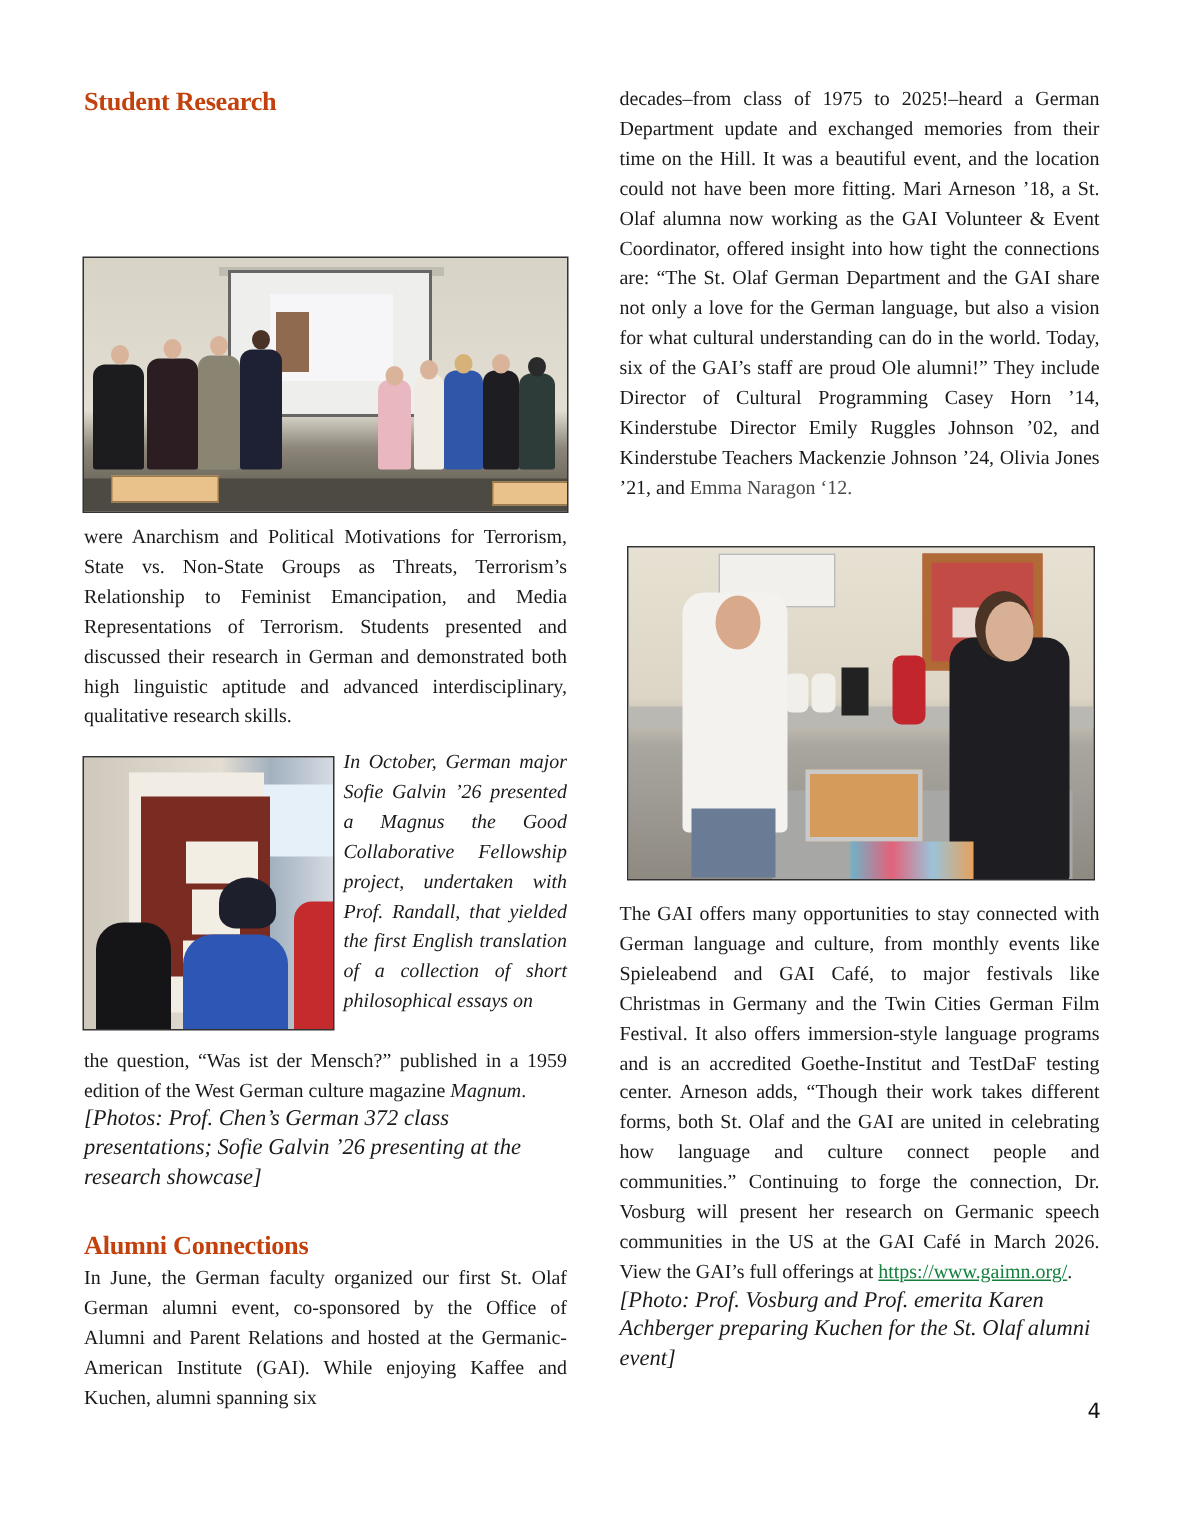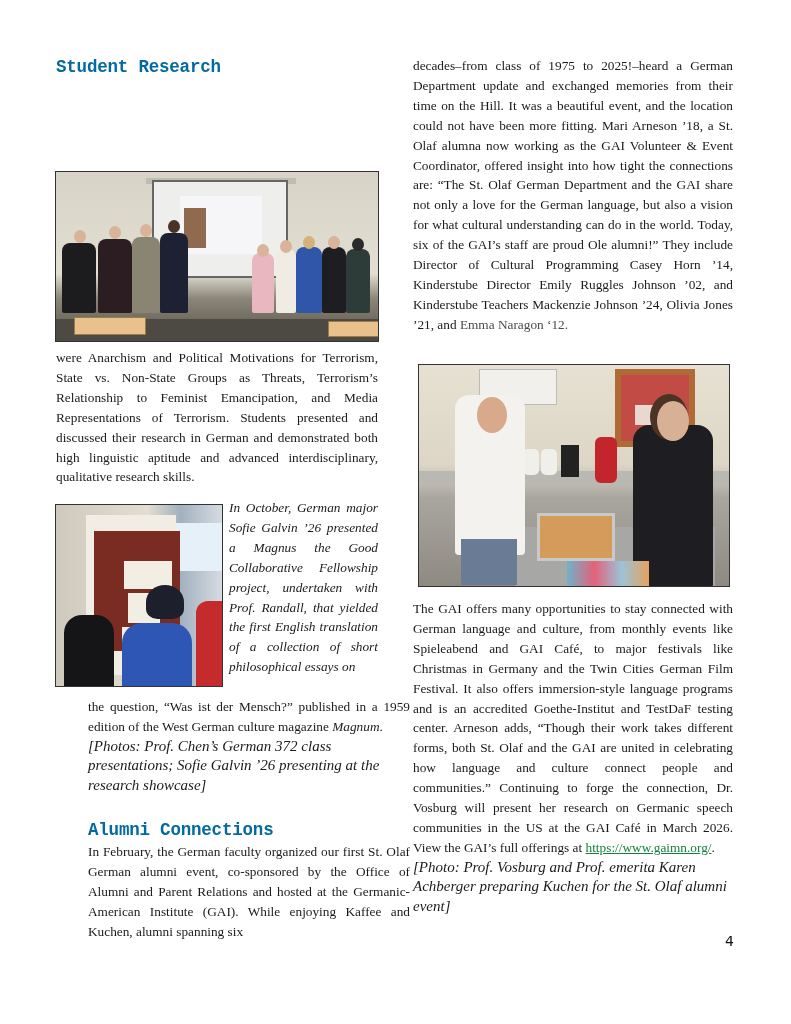--- a/index.html
+++ b/index.html
@@ -1,20 +1,20 @@
 <!DOCTYPE html>
 <html><head>
   <meta charset="utf-8">
   <style>
     html, body { margin: 0; padding: 0; background: #ffffff; }
     body { width: 791px; height: 1024px; position: relative; overflow: hidden; font-family: "Liberation Serif", "DejaVu Serif", serif; color: #1a1a1a; }
     .col { position: absolute; }
     .col-left { left: 56px; top: 56px; width: 322px; }
     .col-right { left: 413px; top: 56px; width: 320px; }
-    .h { font-family: Liberation Mono, monospace; font-weight: bold; font-size: 17.5px; margin: 0; line-height: 22px; letter-spacing: -0.2px; color: #0369a1; }
+    .h { font-family: Liberation Serif, serif; font-weight: bold; font-size: 17.5px; margin: 0; line-height: 22px; letter-spacing: -0.2px; color: #c2410c; }
     p { margin: 0; font-size: 13.3px; line-height: 19.9px; text-align: justify; text-align-last: left; }
     .cap { font-style: italic; font-size: 15px; line-height: 19.5px; text-align: left; }
     .link { color: #15803d; text-decoration: underline; }
     .soft { color: #4a4a4a; }
 
     .photo { border: 1.5px solid #333; position: relative; overflow: hidden; box-sizing: border-box; }
 
     
     .p1 { position: absolute; left: 55px; top: 171px; width: 324px; height: 171px; background: linear-gradient(#d7d3c6 0%, #e2ded3 60%, #8b8679 75%, #585247 100%); }
     .p1 .screen { position: absolute; left: 96px; top: 8px; width: 136px; height: 98px; background: #eeeeec; border: 2px solid #666; box-sizing: border-box; }
@@ -102,25 +102,25 @@
   <div style="position:absolute;left:8px;top:110px;width:50px;height:73px;background:#151517;border-radius:18px 18px 0 0;"></div>
   <div style="position:absolute;left:66px;top:118px;width:70px;height:65px;background:#2d56b5;border-radius:20px 20px 0 0;"></div>
   <div style="position:absolute;left:90px;top:80px;width:38px;height:34px;background:#1d1f2c;border-radius:50% 50% 30% 30%;"></div>
   <div style="position:absolute;left:140px;top:96px;width:28px;height:87px;background:#c52a2d;border-radius:12px 0 0 0;"></div>
 </div>
 
 <div class="col" style="left:229px;top:498px;width:149px;font-style:italic;">
   <p>In October, German major Sofie Galvin ’26 presented a Magnus the Good Collaborative Fellowship project, undertaken with Prof. Randall, that yielded the first English translation of a collection of short philosophical essays on</p>
 </div>
 
-<div class="col" style="left:56px;top:697px;width:322px;margin-left:32px;">
+<div class="col" style="left:56px;top:697px;width:322px;">
   <p><span>the question, “Was ist der Mensch?” published in a 1959 edition of the West German culture magazine</span> <i>Magnum</i><span>.</span></p>
   <p class="cap">[Photos: Prof. Chen’s German 372 class presentations; Sofie Galvin ’26 presenting at the research showcase]</p>
   <h2 class="h" style="margin-top:24px">Alumni Connections</h2>
-  <p style="margin-top:1px">In February, the German faculty organized our first St. Olaf German alumni event, co-sponsored by the Office of Alumni and Parent Relations and hosted at the Germanic-American Institute (GAI). While enjoying Kaffee and Kuchen, alumni spanning six</p>
+  <p style="margin-top:1px">In June, the German faculty organized our first St. Olaf German alumni event, co-sponsored by the Office of Alumni and Parent Relations and hosted at the Germanic-American Institute (GAI). While enjoying Kaffee and Kuchen, alumni spanning six</p>
 </div>
 
 <div class="col col-right">
   <p><span>decades–from class of 1975 to 2025!–heard a German Department update and exchanged memories from their time on the Hill. It was a beautiful event, and the location could not have been more fitting. Mari Arneson ’18, a St. Olaf alumna now working as the GAI Volunteer &amp; Event Coordinator, offered insight into how tight the connections are: “The St. Olaf German Department and the GAI share not only a love for the German language, but also a vision for what cultural understanding can do in the world. Today, six of the GAI’s staff are proud Ole alumni!” They include Director of Cultural Programming Casey Horn ’14, Kinderstube Director Emily Ruggles Johnson ’02, and Kinderstube Teachers Mackenzie Johnson ’24, Olivia Jones ’21, and</span> <span class="soft">Emma Naragon ‘12.</span></p>
 </div>
 
 <div class="photo p3">
   <div class="micro"></div>
   <div class="window">
     <div class="pane" style="left:14px;top:30px;width:18px;height:20px;"></div>

